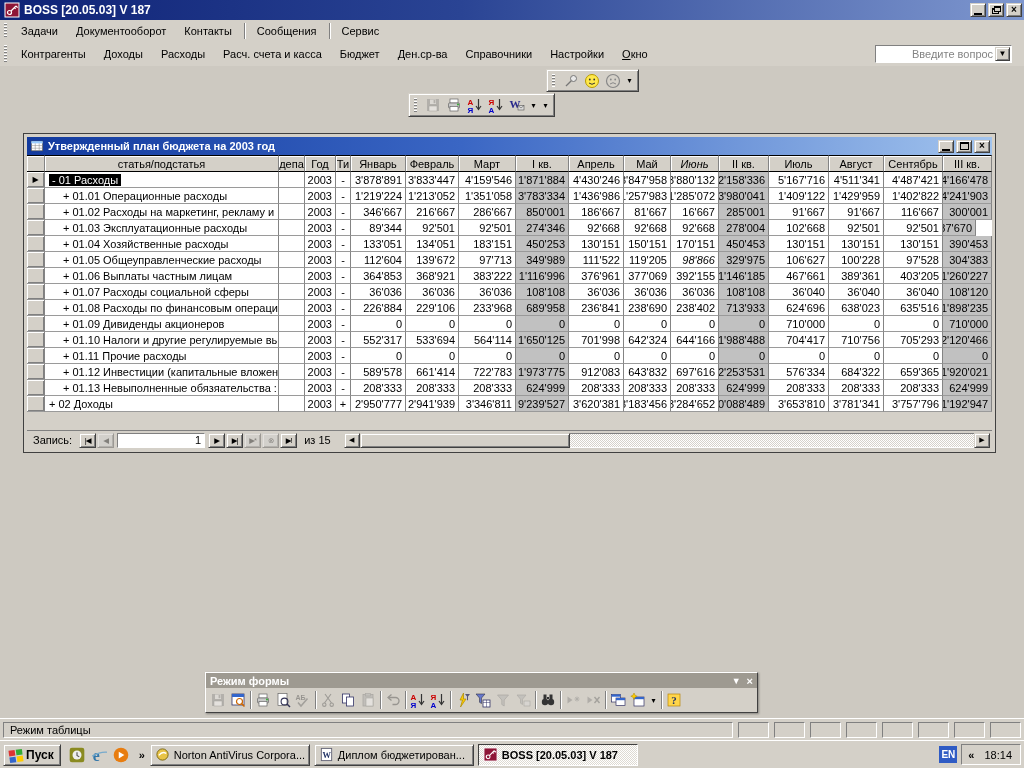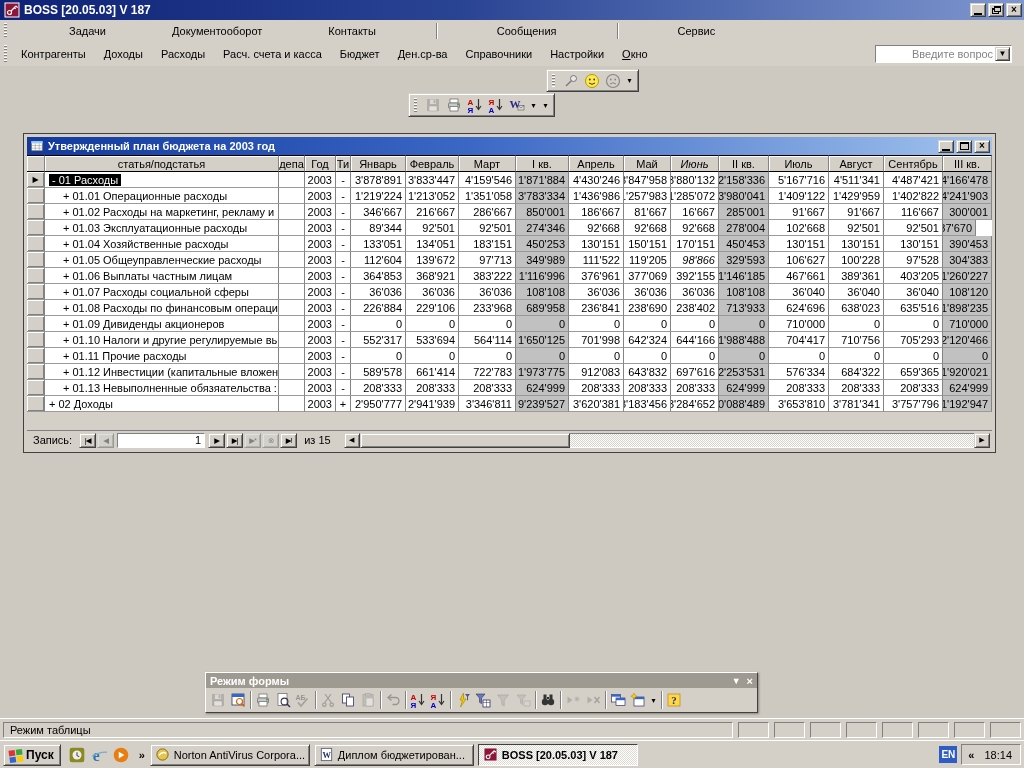--- a/index.html
+++ b/index.html
@@ -17,21 +17,21 @@
   .titlebar .ticon{width:16px;height:16px;margin:0 4px 0 2px;flex:none;}
   .cap-btns{margin-left:auto;display:flex;gap:2px;}
   .capbtn{width:16px;height:14px;display:flex;align-items:center;justify-content:center;font-size:10px;line-height:1;font-weight:bold;color:#000;}
   .glyph-min{width:8px;height:2px;background:#000;margin-top:7px;}
   .glyph-restore{position:relative;width:9px;height:8px;}
   .glyph-restore i{position:absolute;border:1px solid #000;border-top-width:2px;background:#d4d0c8;width:7px;height:6px;display:block;}
   .glyph-restore i.b{left:0;top:2px;}  .glyph-restore i.t{left:2px;top:0;}
   .glyph-max{width:9px;height:8px;border:1px solid #000;border-top-width:2px;}
   
   .menubar{position:absolute;left:0;width:1024px;background:#d4d0c8;display:flex;align-items:center;padding-left:2px;border-bottom:1px solid #d4d0c8;}
-  #menubar-main{top:20px;height:22px;gap:48px;}
+  #menubar-main{top:20px;height:22px;}
   #menubar-modules{top:42px;height:24px;}
   .grip{width:3px;height:70%;margin:0 5px 0 2px;background:repeating-linear-gradient(180deg,#fff 0 1px,#808080 1px 2px,#d4d0c8 2px 3px);flex:none;}
   .mitem{padding:3px 9px;white-space:nowrap;}
   .msep{width:1px;height:16px;background:#808080;box-shadow:1px 0 0 #fff;margin:0 3px;}
   .helpbox{margin-left:auto;margin-right:12px;width:137px;height:18px;background:#fff;display:flex;align-items:center;}
   .helpbox .hb-text{flex:1;color:#848484;padding-left:4px;overflow:hidden;white-space:nowrap;}
   .hb-arrow{width:15px;height:14px;margin-right:1px;display:flex;align-items:center;justify-content:center;font-size:8px;}
   
   .ftoolbar{position:absolute;display:flex;align-items:center;padding:1px 3px;gap:1px;}
   #toolbar-emotions{left:546px;top:69px;height:23px;}
@@ -368,21 +368,21 @@
             <span class="tc" style="width: 26px;"></span>
             <span class="tc num" style="width: 31px;">2003</span>
             <span class="tc ctr" style="width: 15px;">-</span>
             <span class="tc num" style="width: 55px;">112'604</span>
             <span class="tc num" style="width: 53px; text-align: right;">139'672</span>
             <span class="tc num" style="width: 57px;">97'713</span>
             <span class="tc num q" style="width: 53px;">349'989</span>
             <span class="tc num" style="width: 55px;">111'522</span>
             <span class="tc num" style="width: 47px;">119'205</span>
             <span class="tc num" style="width: 48px; font-style: italic;">98'866</span>
-            <span class="tc num q" style="width: 50px;">329'593</span>
+            <span class="tc num q" style="width: 50px;">329'975</span>
             <span class="tc num" style="width: 60px;">106'627</span>
             <span class="tc num" style="width: 55px;">100'228</span>
             <span class="tc num" style="width: 59px;">97'528</span>
             <span class="tc num q" style="width: 49px;">304'383</span>
           </div>
           <div class="trow">
             <span class="tc selcol" style="width: 18px;"></span>
             <span class="tc namec indent" style="width: 234px;">+ 01.06 Выплаты частным лицам</span>
             <span class="tc" style="width: 26px;"></span>
             <span class="tc num" style="width: 31px;">2003</span>

